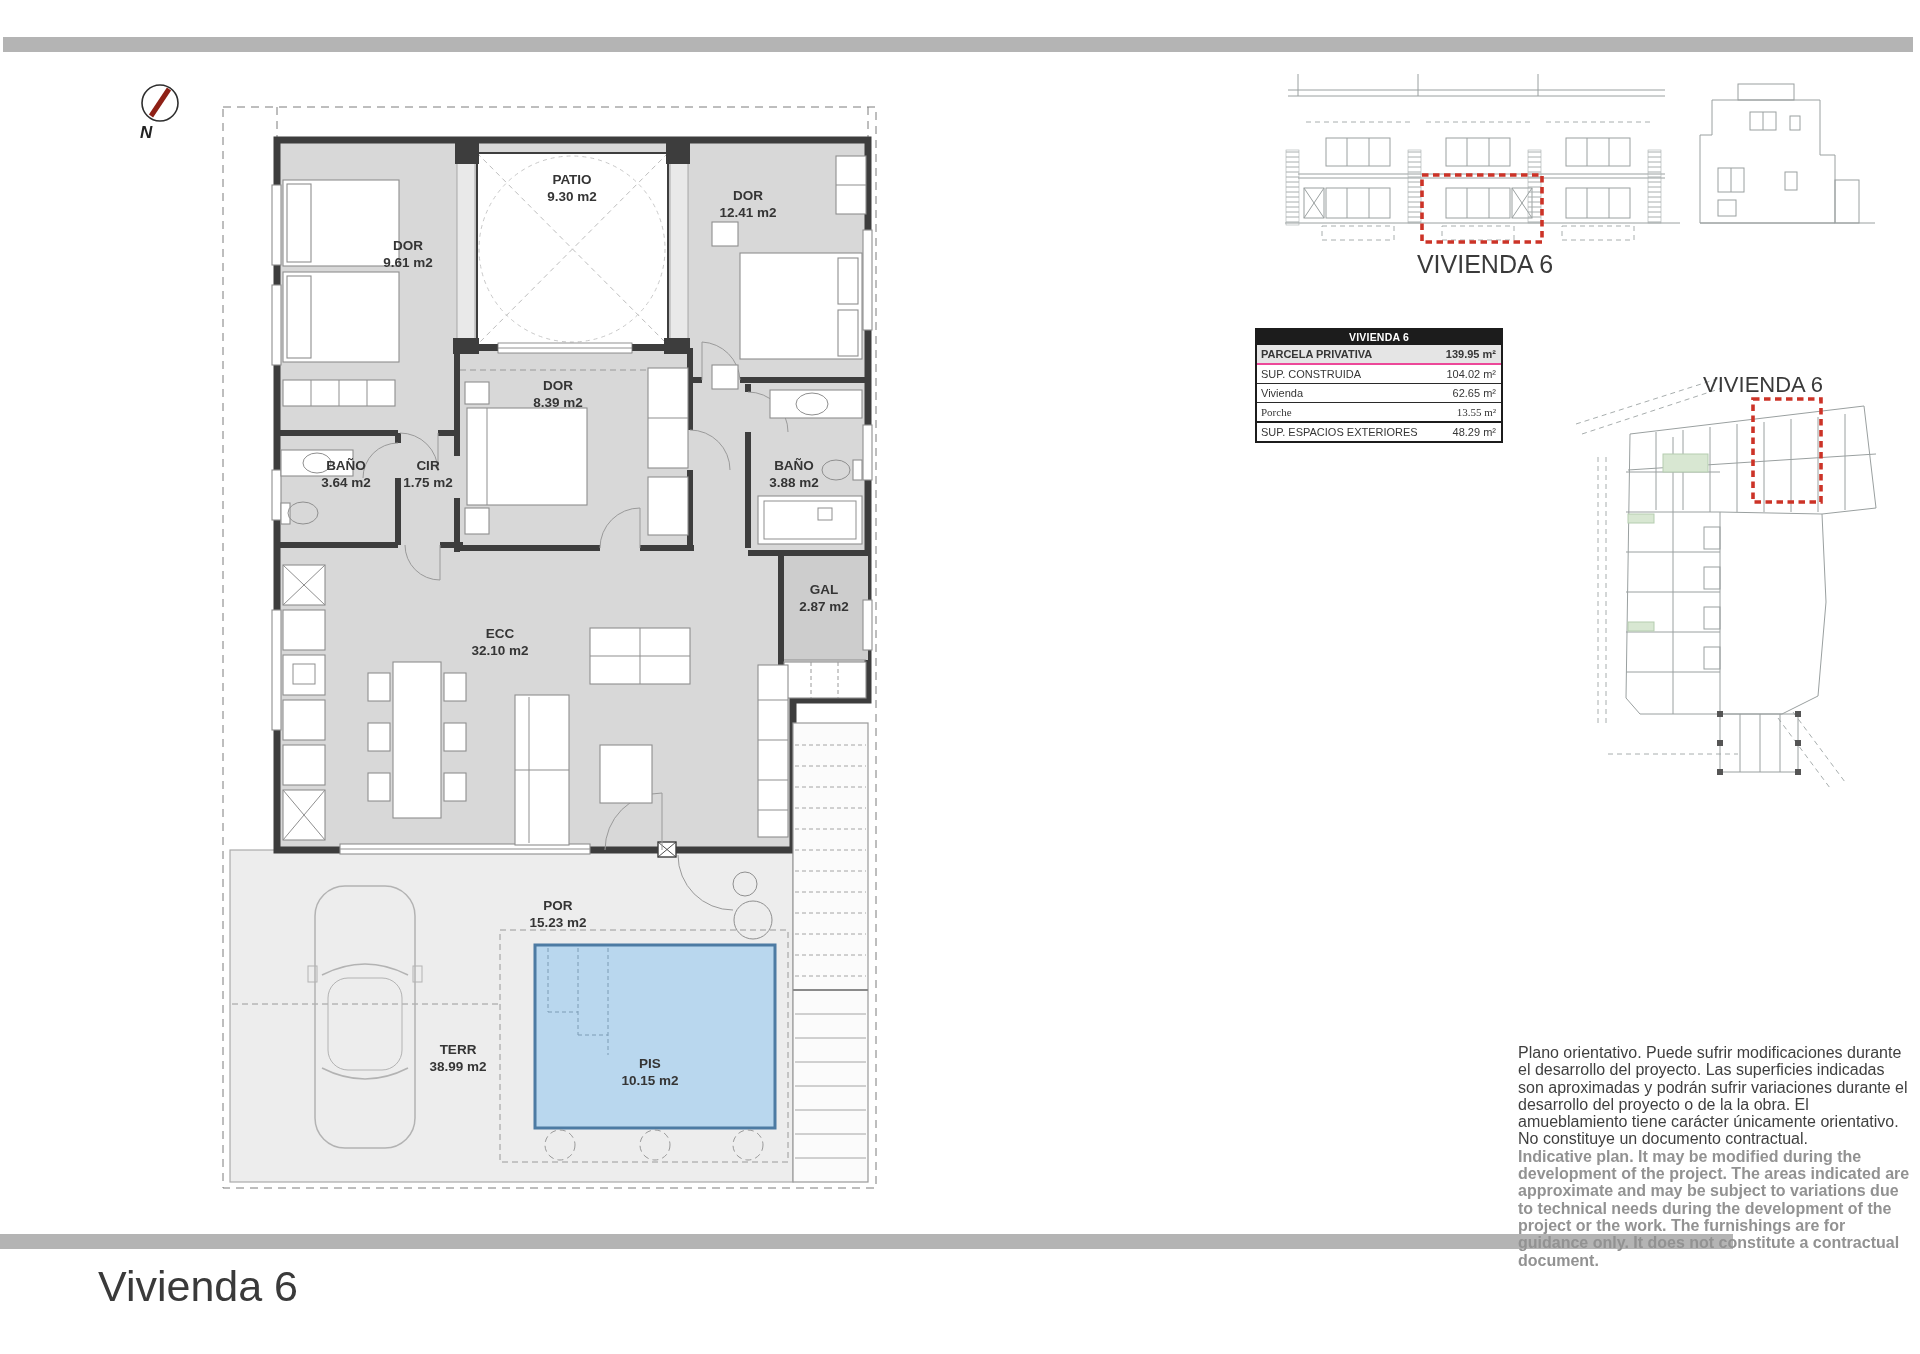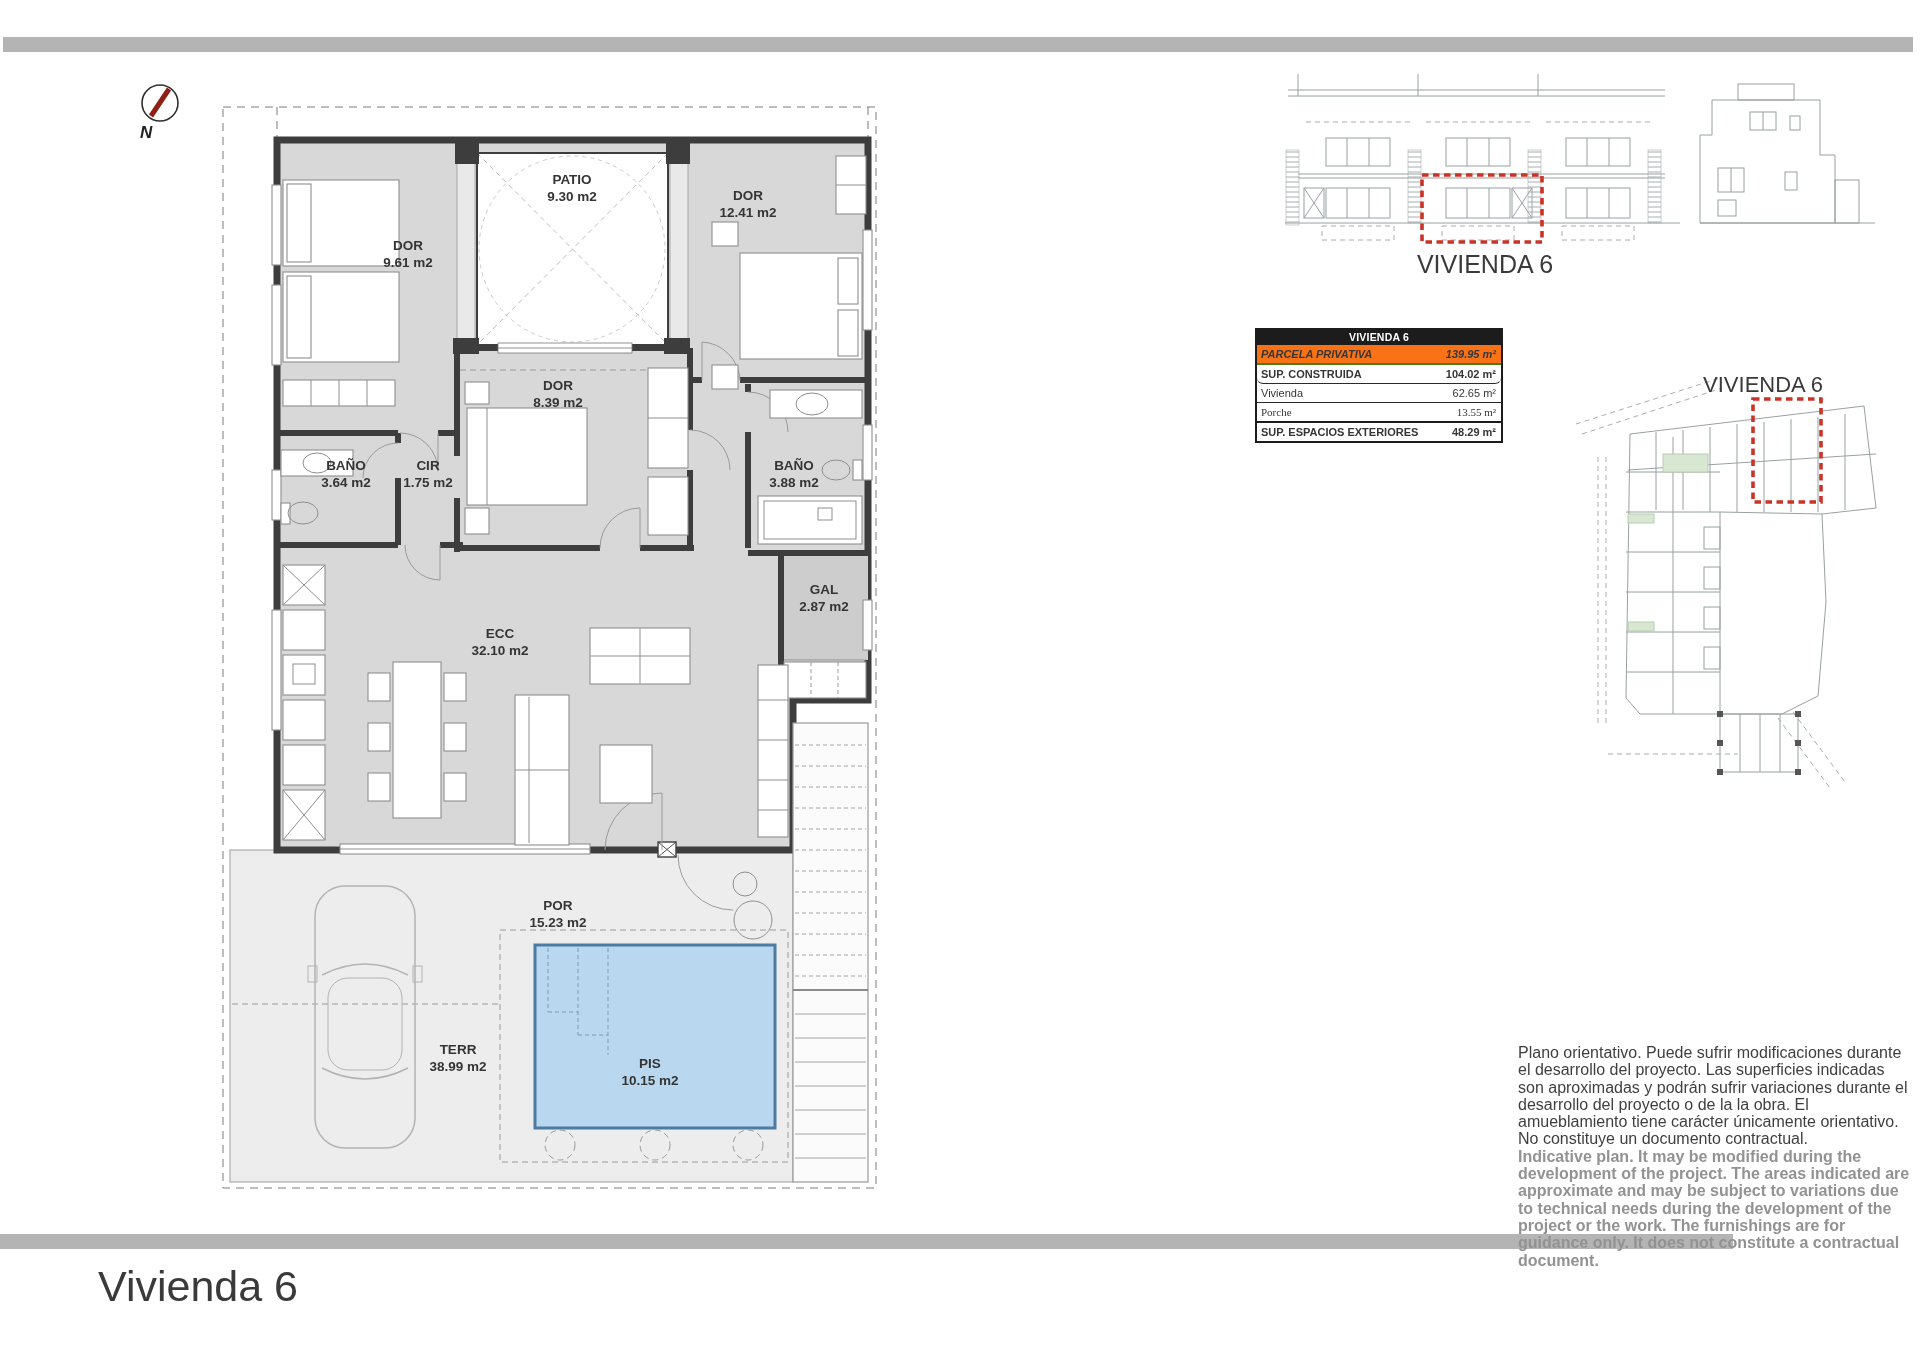--- a/index.html
+++ b/index.html
@@ -13,22 +13,22 @@
   #sheet-title{position:absolute;left:98px;top:1262px;font-size:43px;color:#3a3a3a;}
 
   
   #summary-table{position:absolute;left:1255px;top:328px;width:244px;
     border:2px solid #1c1c1c;font-size:11px;background:#fff;}
   #summary-table .thead{background:#1c1c1c;color:#fff;text-align:center;
     font-weight:bold;height:15px;line-height:15px;font-size:10.5px;letter-spacing:.2px;}
   #summary-table .trow{display:flex;justify-content:space-between;align-items:center;
     height:18px;padding:0 5px 0 4px;border-bottom:1px solid #2a2a2a;}
   #summary-table .trow:last-child{border-bottom:none;}
-  #summary-table .trow.hl{background:#f97316;font-weight:bold;border-bottom:2px solid #4d7c0f;font-style:italic;}
-  #summary-table .trow.bold{font-weight:bold;border-radius:6px;}
+  #summary-table .trow.hl{background:#e5e5e5;font-weight:bold;border-bottom:2px solid #ec4899;}
+  #summary-table .trow.bold{font-weight:normal;}
   #summary-table .trow.pre-last{border-bottom:2px solid #1c1c1c;font-family:Liberation Serif, serif;}
   #summary-table .val{text-align:center;}
 
   
   .drawing-caption{position:absolute;font-size:25px;color:#3a3a3a;}
   #elevation-caption{left:1385px;top:250px;width:200px;text-align:center;}
   #siteplan-caption{left:1688px;top:372px;width:150px;text-align:center;font-size:22px;}
 
   
   #disclaimer{position:absolute;left:1518px;top:1044px;width:392px;

